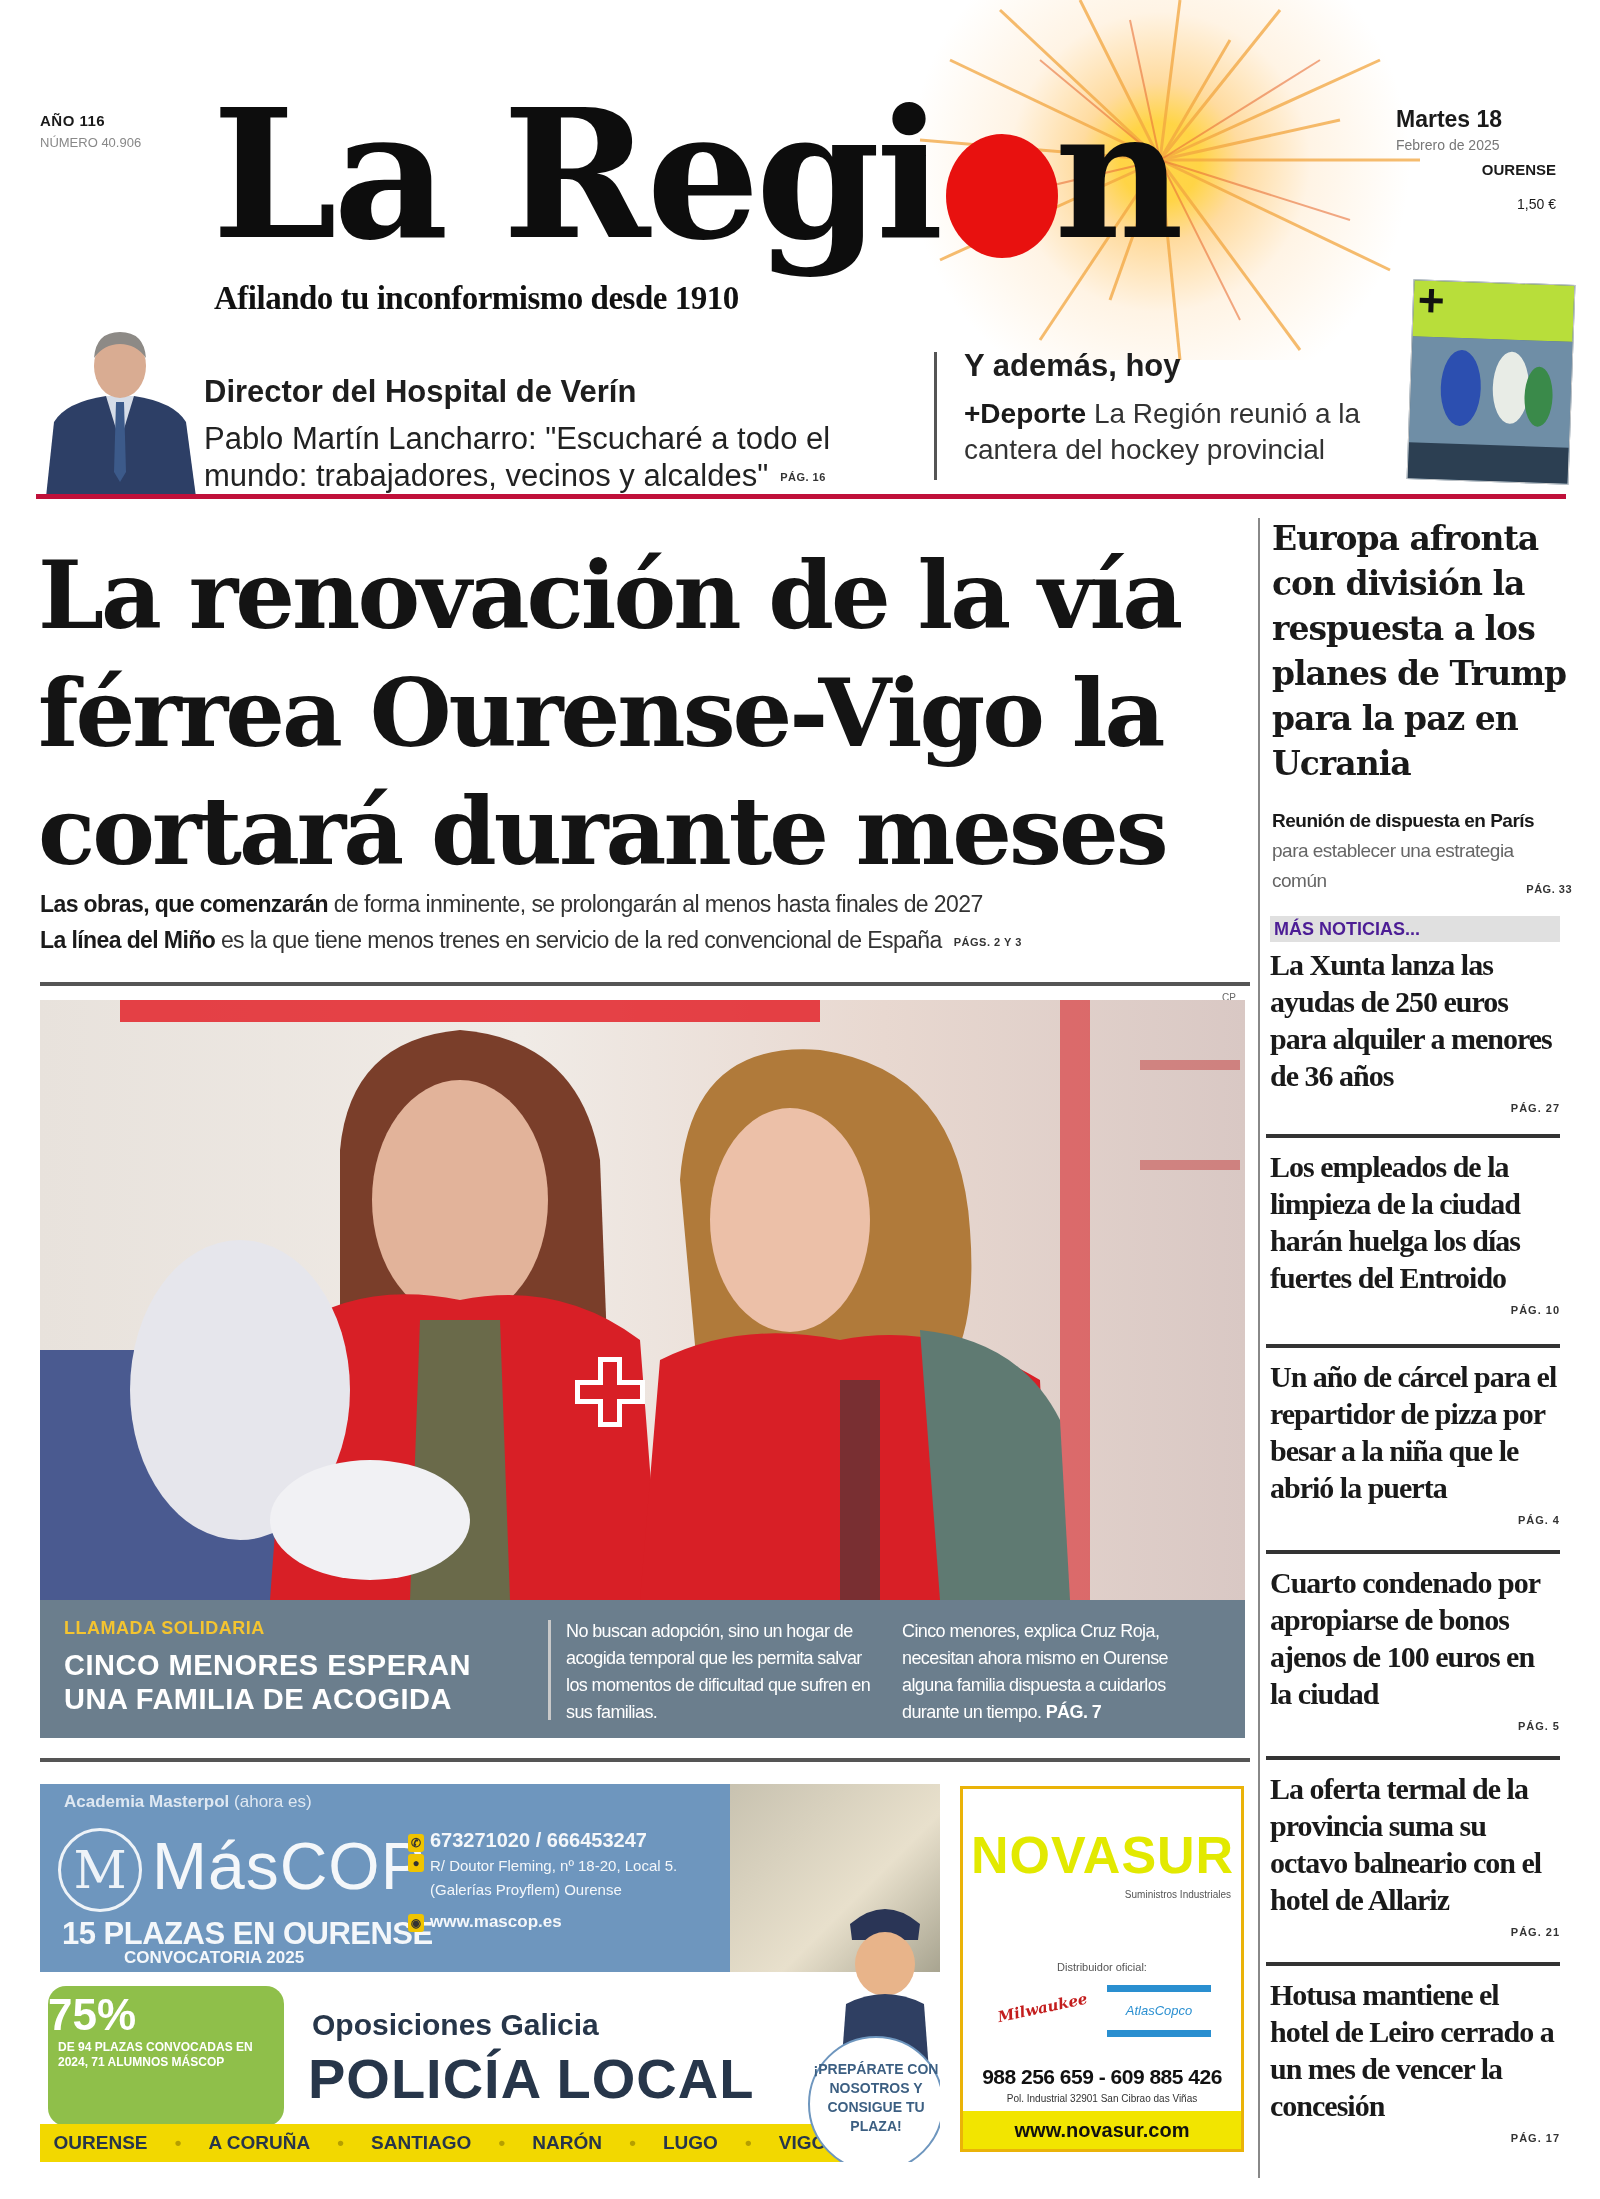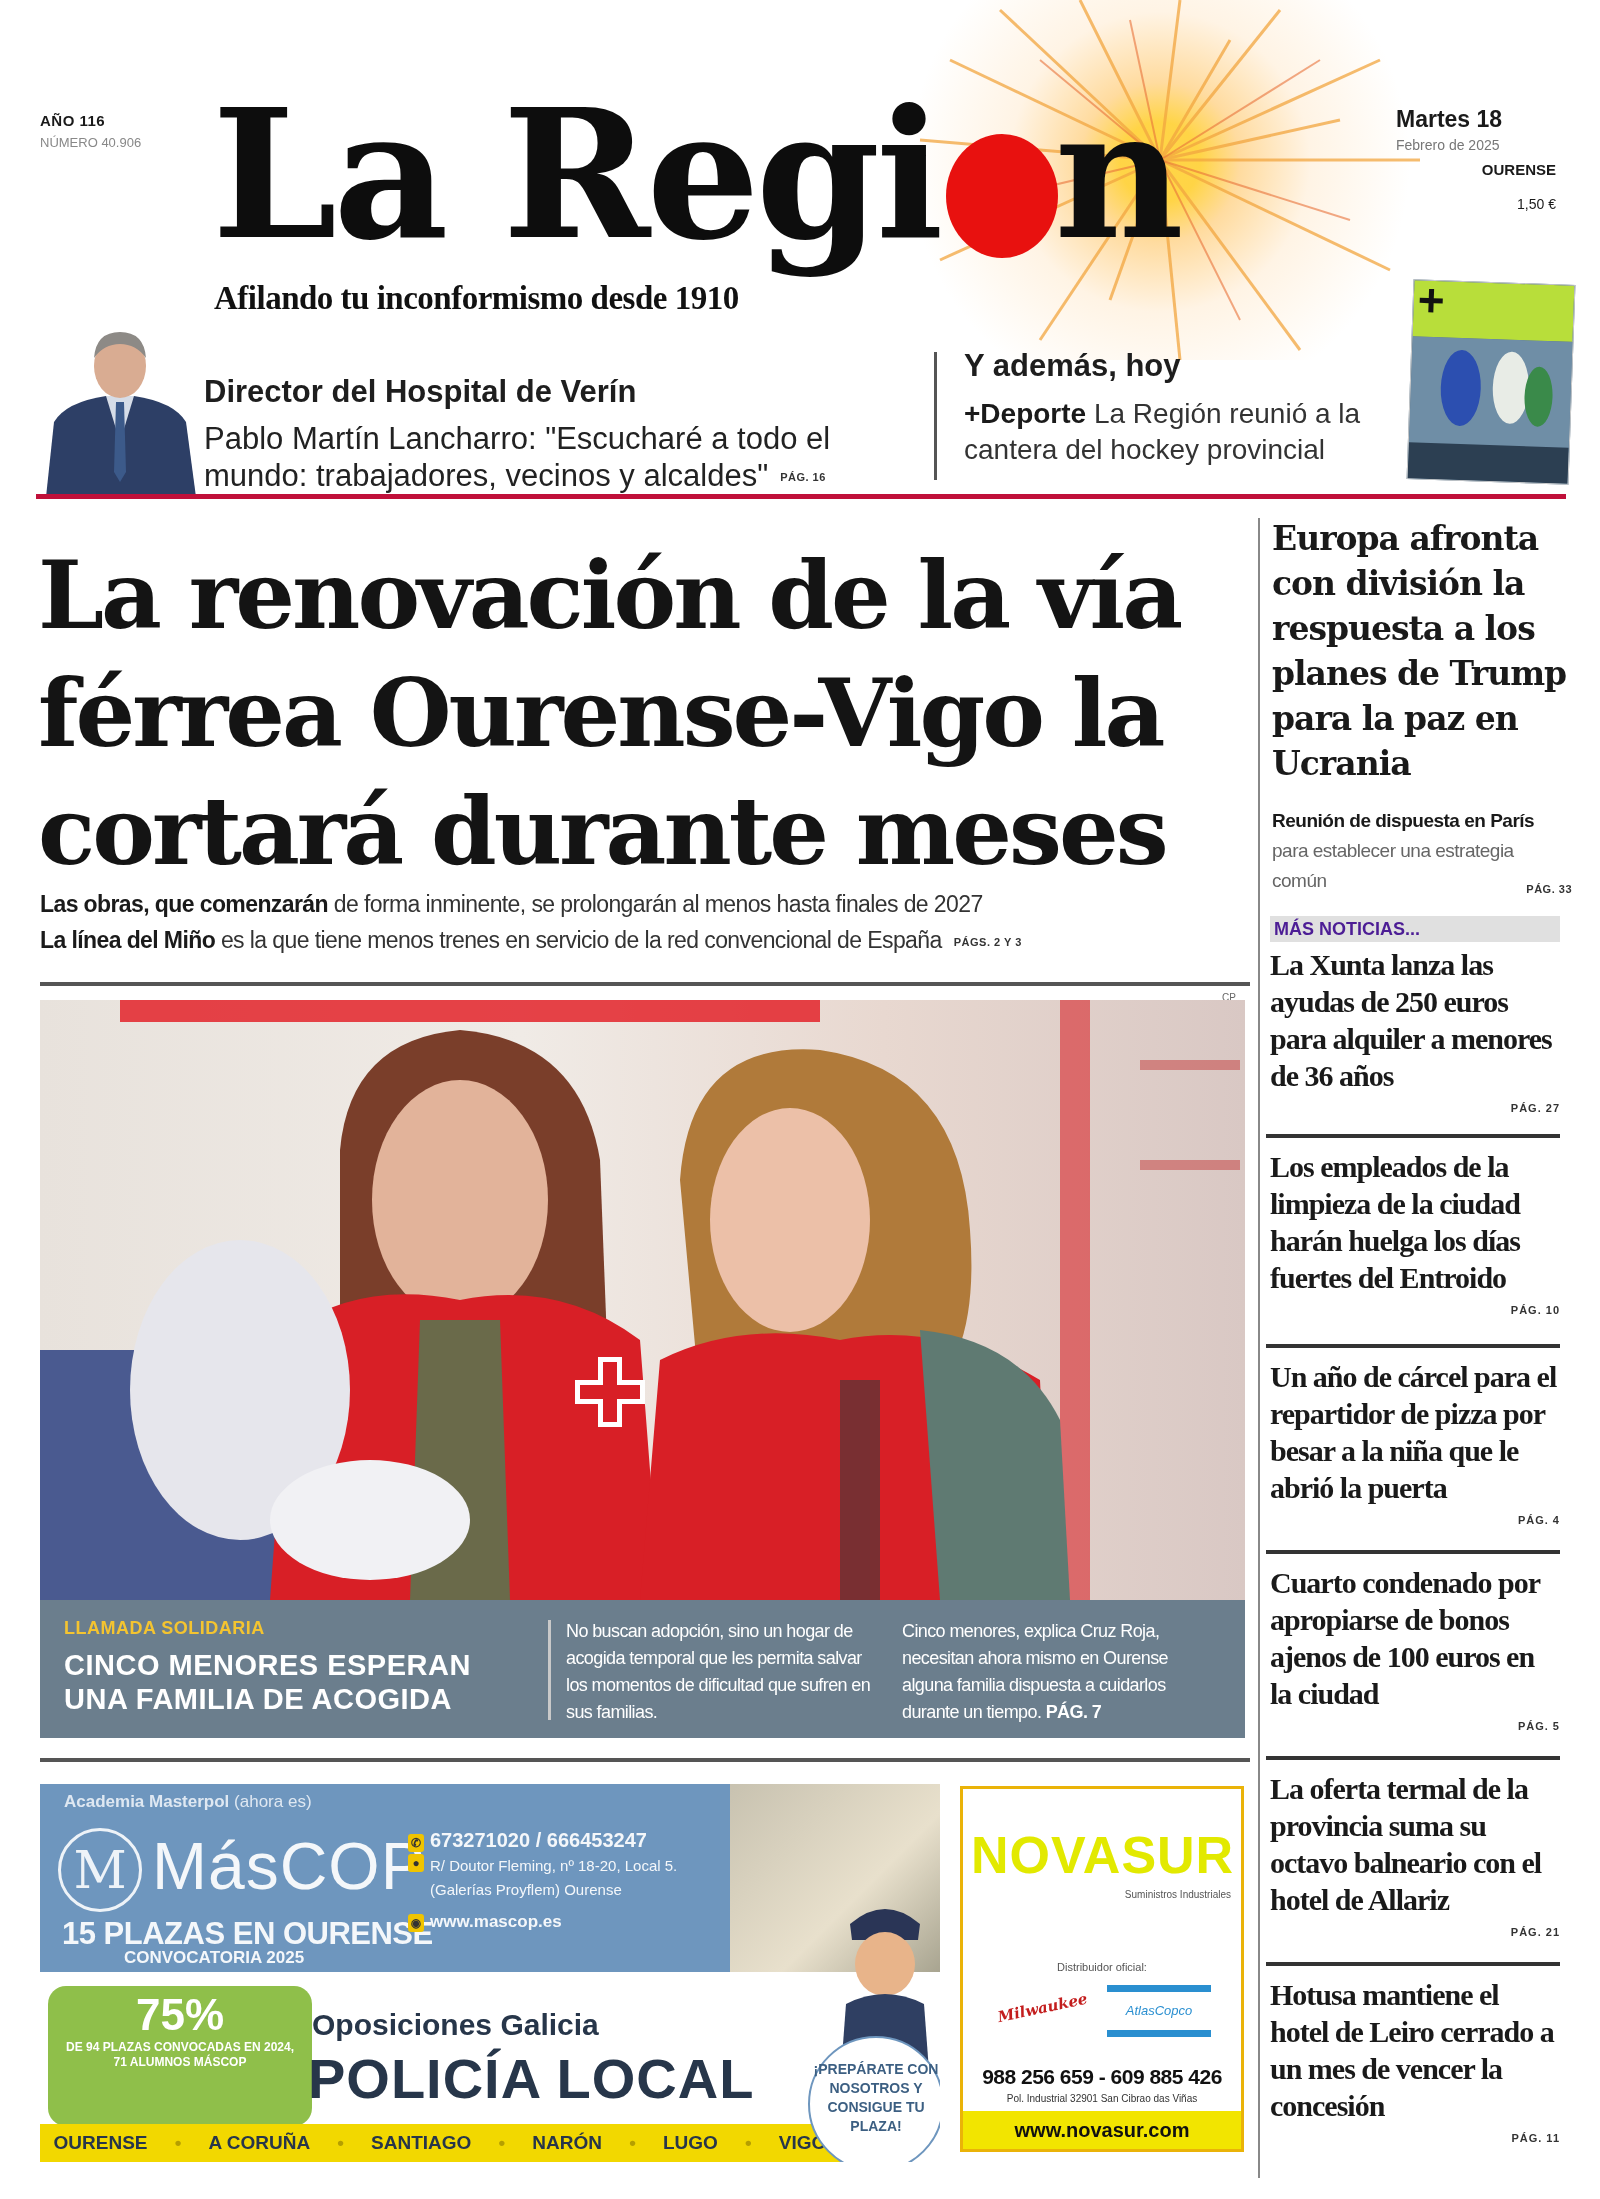--- a/index.html
+++ b/index.html
@@ -79,22 +79,22 @@
   .ad-mascop .acad span { font-weight: normal; }
   .ad-mascop .m-circle { position: absolute; left: 18px; top: 44px; width: 84px; height: 84px; border: 3px solid #eef3f8;
         border-radius: 50%; color: #eef3f8; font-family: "DejaVu Serif", serif; font-size: 52px; text-align: center; line-height: 78px; }
   .ad-mascop .brand { position: absolute; left: 112px; top: 44px; font-size: 66px; color: #f4f7fa; letter-spacing: 1px; }
   .ad-mascop .plazas { position: absolute; left: 22px; top: 132px; font-size: 31px; font-weight: bold; color: #f4f7fa; letter-spacing: -0.5px; }
   .ad-mascop .conv { position: absolute; left: 84px; top: 164px; font-size: 17px; font-weight: bold; color: #f4f7fa; }
   .ad-mascop .contact { position: absolute; left: 368px; top: 44px; font-size: 17px; color: #f4f7fa; font-weight: bold; line-height: 24px; }
   .ad-mascop .contact .ico { display: inline-block; width: 16px; height: 18px; background: #f0c400; border-radius: 3px;
         color: #333; font-size: 12px; text-align: center; line-height: 18px; margin-right: 6px; vertical-align: middle; }
   .ad-mascop .contact .phone { font-size: 20px; }
-  .ad-mascop .stat { position: absolute; left: 8px; top: 202px; width: 264px; height: 140px; background: #8fbf4a; border-radius: 18px;
-        color: #fff; text-align: center; }
+  .ad-mascop .stat { position: absolute; left: 8px; top: 202px; width: 236px; height: 140px; background: #8fbf4a; border-radius: 18px;
+        color: #fff; text-align: left; }
   .ad-mascop .stat .pct { font-size: 44px; font-weight: bold; margin-top: 4px; }
   .ad-mascop .stat .note { font-size: 12px; font-weight: bold; line-height: 15px; padding: 0 10px; }
   .ad-mascop .opos { position: absolute; left: 272px; top: 224px; font-size: 30px; font-weight: bold; color: #27364a; }
   .ad-mascop .pol { position: absolute; left: 268px; top: 262px; font-size: 56px; font-weight: bold; color: #27364a; letter-spacing: 1px; }
   .ad-mascop .cities { position: absolute; left: 0; top: 340px; width: 800px; height: 38px; background: #f2d800;
         display: flex; justify-content: space-around; align-items: center; font-size: 19px; font-weight: bold; color: #27364a; }
   .ad-mascop .cities .dot { color: #b59f00; }
   .ad-mascop .bubble { position: absolute; left: 768px; top: 252px; width: 136px; height: 136px; border-radius: 50%;
         background: #fff; border: 2px solid #6e96be; text-align: center; font-size: 14px; font-weight: bold;
         color: #3c5f82; line-height: 19px; padding-top: 22px; }
@@ -350,14 +350,14 @@
 <div class="brief-rule" style="top:1756px"></div>
 
 <div class="brief" style="top:1770px">
   <div class="title">La oferta termal de la provincia suma su octavo balneario con el hotel de Allariz</div>
   <div class="pag">PÁG. 21</div>
 </div>
 <div class="brief-rule" style="top:1962px"></div>
 
 <div class="brief" style="top:1976px">
   <div class="title">Hotusa mantiene el hotel de Leiro cerrado a un mes de vencer la concesión</div>
-  <div class="pag">PÁG. 11</div>
+  <div class="pag">PÁG. 17</div>
 </div>
 
 </body></html>

